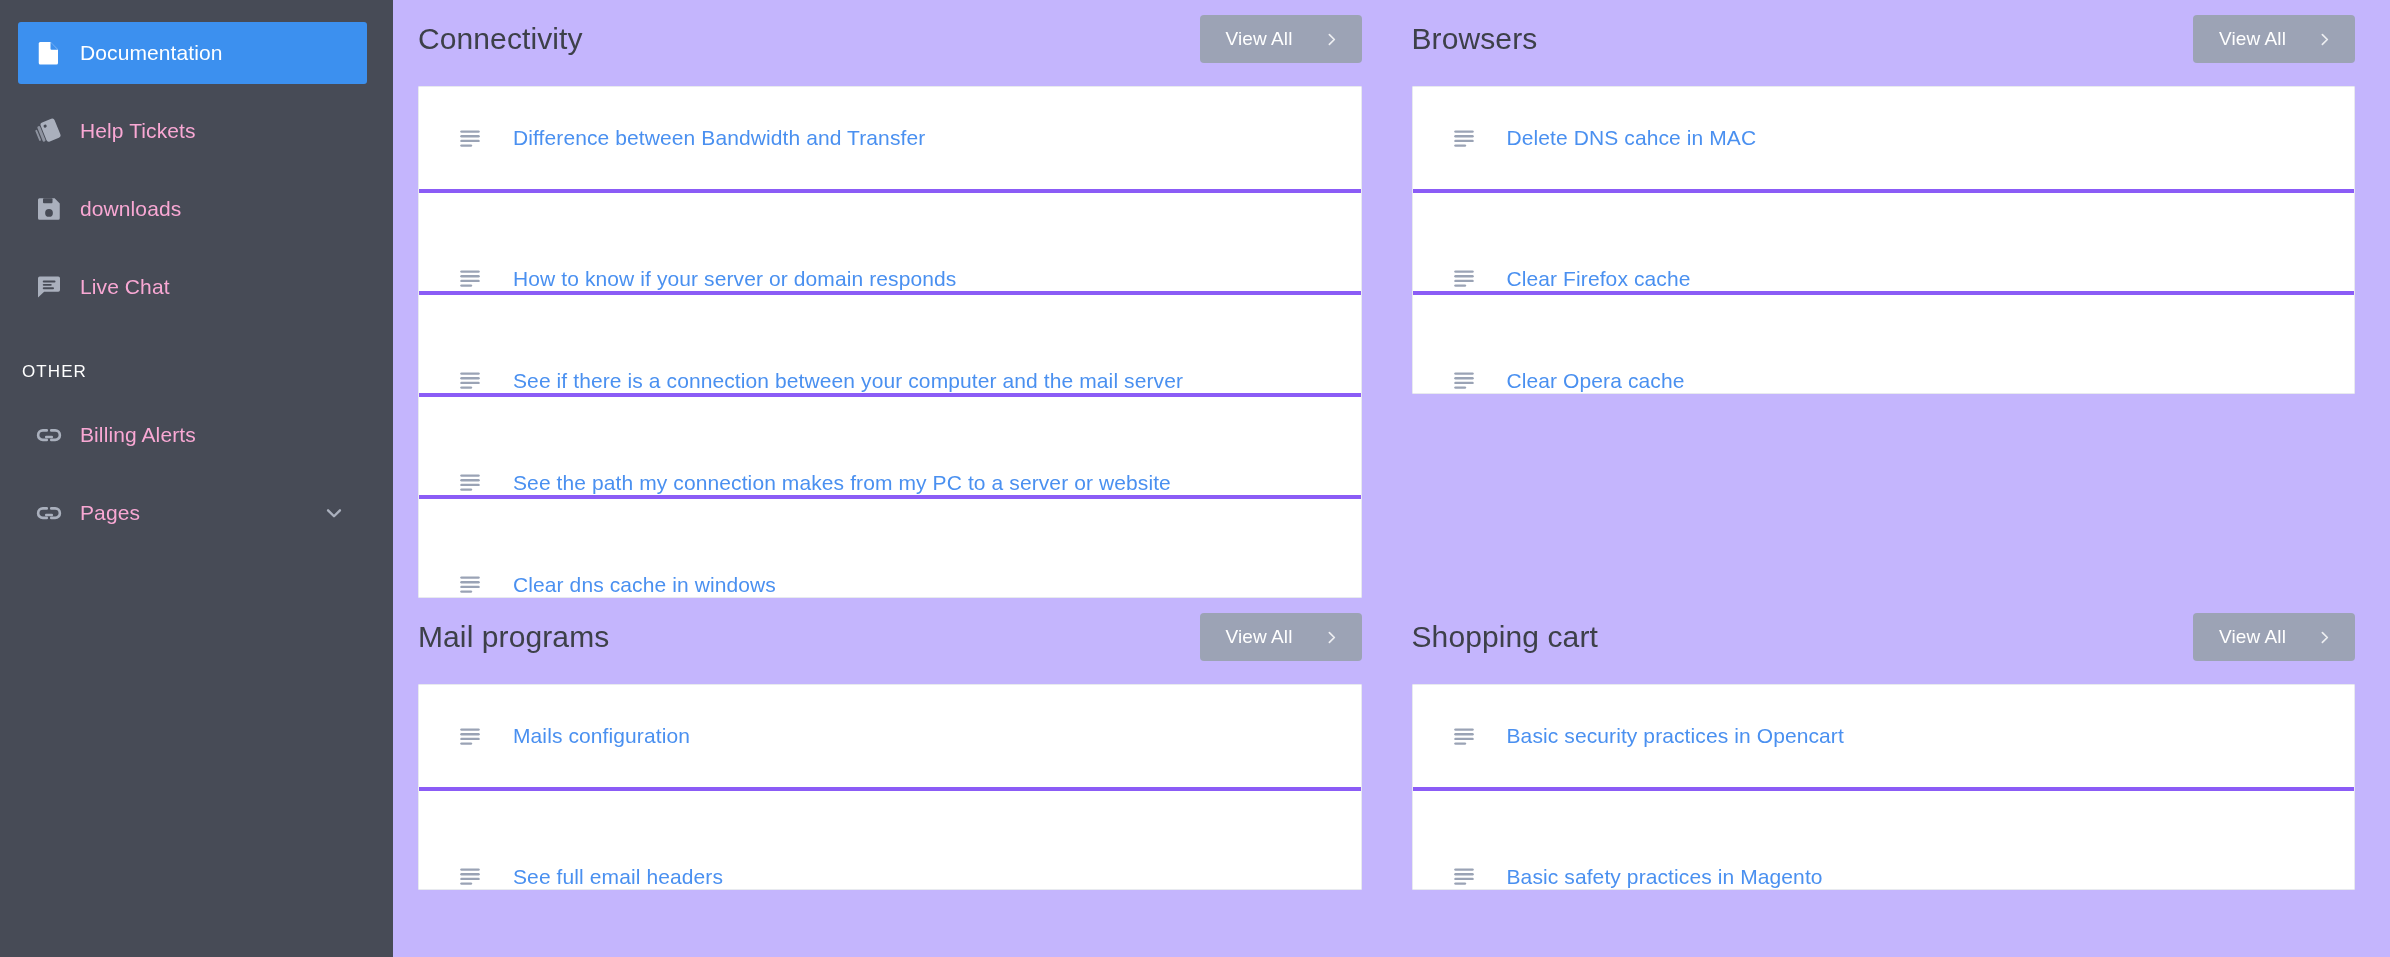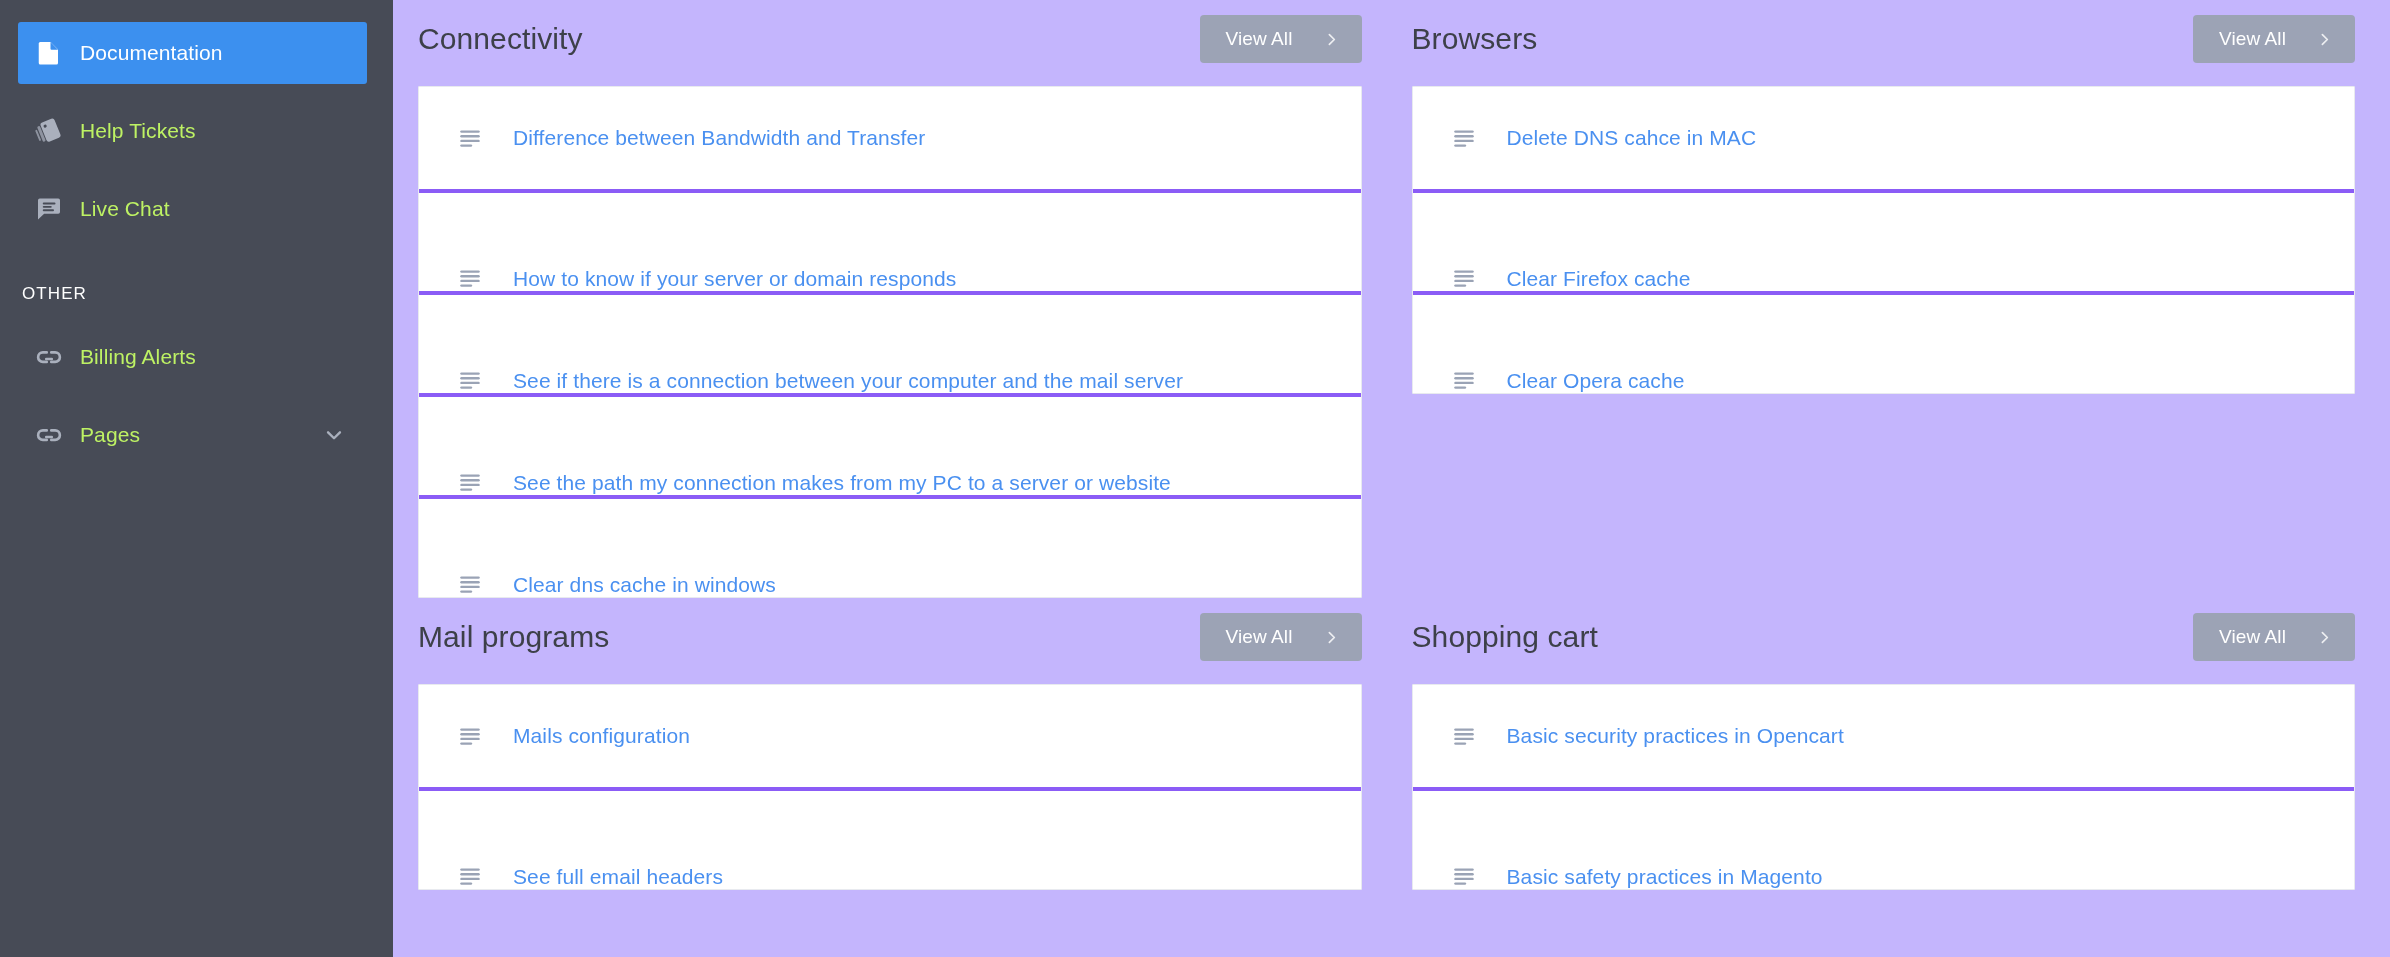--- a/index.html
+++ b/index.html
@@ -52,21 +52,21 @@
     min-width: 46px;
     display: flex;
     align-items: center;
     justify-content: flex-start;
     color: #aab0bd;
   }
   .nav-item.active .nav-icon { color: #ffffff; }
 
   .nav-label {
     font-size: 21px;
-    color: #bef264;
+    color: #f9a8d4;
     letter-spacing: 0.1px;
     white-space: nowrap;
   }
   .nav-item.active .nav-label {
     color: #ffffff;
   }
 
   .nav-chevron {
     margin-left: auto;
     margin-right: 20px;
@@ -205,20 +205,30 @@
           </g>
           <g transform="rotate(-22 12 12)" opacity="0.72">
             <rect x="4.3" y="5.3" width="2.4" height="13.2" rx="1.1"></rect>
             <rect x="1.9" y="7.3" width="1.5" height="9.4" rx="0.75"></rect>
           </g>
         </svg>
       </span>
       <span class="nav-label">Help Tickets</span>
     </div>
 
+    <div class="nav-item">
+      <span class="nav-icon">
+        <svg width="30" height="30" viewBox="0 0 24 24" fill="currentColor" aria-hidden="true">
+          <path d="M4.4 3.4h12.1L20.6 7.5V19.4a1.2 1.2 0 0 1-1.2 1.2H4.4a1.2 1.2 0 0 1-1.2-1.2V4.6a1.2 1.2 0 0 1 1.2-1.2z"></path>
+          <rect x="7.2" y="3.4" width="7.6" height="3.9" rx="0.7" fill="#474b56"></rect>
+          <circle cx="12" cy="15.1" r="3.1" fill="#474b56"></circle>
+        </svg>
+      </span>
+      <span class="nav-label">downloads</span>
+    </div>
 
     <div class="nav-item">
       <span class="nav-icon">
         <svg width="30" height="30" viewBox="0 0 24 24" fill="currentColor" aria-hidden="true">
           <path d="M4.6 3.6h14.8a1.4 1.4 0 0 1 1.4 1.4v9.3a1.4 1.4 0 0 1-1.4 1.4H8.1l-4.9 4.6V5a1.4 1.4 0 0 1 1.4-1.4z"></path>
           <rect x="7" y="6.8" width="10.2" height="1.5" rx="0.75" fill="#474b56"></rect>
           <rect x="7" y="9.5" width="7.2" height="1.5" rx="0.75" fill="#474b56"></rect>
           <rect x="7" y="12.2" width="9" height="1.5" rx="0.75" fill="#474b56"></rect>
         </svg>
       </span>

